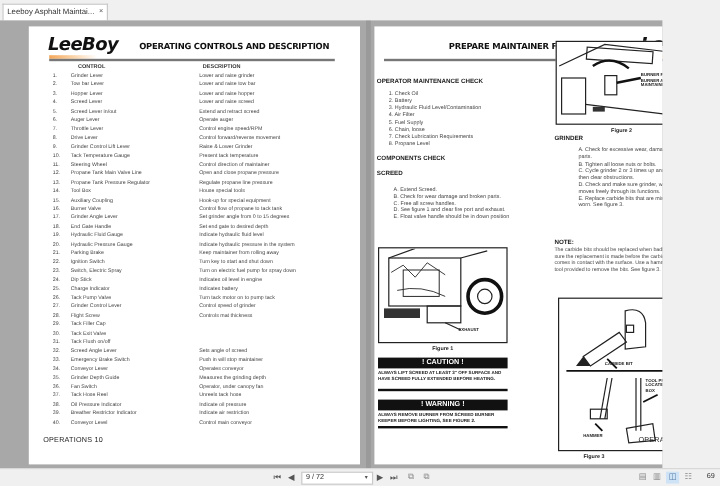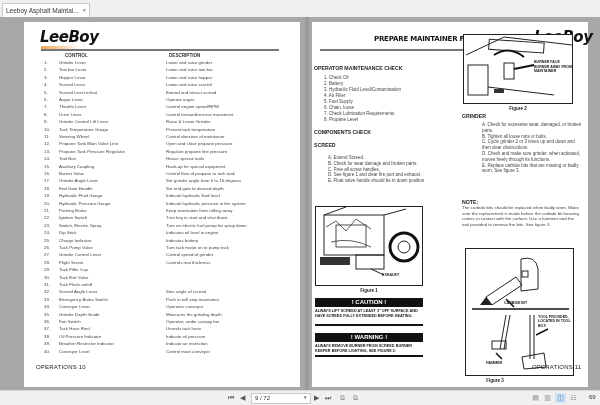--- a/index.html
+++ b/index.html
@@ -1,20 +1,20 @@
 <!DOCTYPE html>
 <html><head>
 <meta charset="utf-8">
 <style>
   * { box-sizing: border-box; margin: 0; padding: 0; }
   html, body { width: 600px; height: 405px; overflow: hidden; background: #f0f0f0; font-family: "Liberation Sans", sans-serif; }
   .tabbar { position: absolute; left: 0; top: 0; width: 600px; height: 17px; background: #f0f0f0; }
   .tab { position: absolute; left: 2px; top: 3px; height: 14px; width: 88px; background: #fff; border: 1px solid #c8c8c8; border-bottom: none; font-size: 6.5px; color: #333; padding: 3px 0 0 3px; white-space: nowrap; }
   .tab .close { position: absolute; right: 3px; top: 3px; font-size: 6px; color: #555; cursor: pointer; }
-  .viewer { position: absolute; left: 0; top: 17px; width: 600px; height: 373px; background: #a8a8a8; overflow: hidden; }
+  .viewer { position: absolute; left: 0; top: 17px; width: 552px; height: 373px; background: #a8a8a8; overflow: hidden; }
   .page { position: absolute; top: 5px; background: #fff; height: 365px; }
   .page.left { left: 24px; width: 276px; }
   .page.right { left: 312px; width: 276px; }
   .divider { position: absolute; left: 305px; top: 0; width: 4px; height: 373px; background: #9a9a9a; }
   .logo { position: absolute; font-family: "DejaVu Sans", sans-serif; font-weight: bold; font-style: italic; font-size: 15px; letter-spacing: -0.5px; color: #111; }
   .logo-bar { position: absolute; height: 3px; background: linear-gradient(90deg, #f4a65a, #fbd3a8, #fff); }
   .head-title { position: absolute; font-family: "DejaVu Sans", sans-serif; font-weight: bold; font-size: 7px; color: #111; letter-spacing: -0.2px; }
   .rule { position: absolute; height: 2px; background: #777; }
   .col-head { position: absolute; font-size: 4.6px; font-weight: bold; color: #333; }
   .ctrl-row { position: absolute; left: 0; width: 276px; font-size: 4.4px; color: #444; height: 7.4px; }
@@ -48,20 +48,21 @@
     <span>Leeboy Asphalt Maintai...</span>
     <span class="close">×</span>
   </div>
 </div>
 
 <div class="viewer">
 
   <div class="page left">
     <div class="logo" style="left:16px; top:6px;">LeeBoy</div>
     <div class="logo-bar" style="left:17px; top:24px; width:40px;"></div>
+    <div class="head-title" style="left:92px; top:13px;">OPERATING CONTROLS AND DESCRIPTION</div>
     <div class="rule" style="left:17px; top:27px; width:238px;"></div>
     <div class="col-head" style="left:41px; top:31px;">CONTROL</div>
     <div class="col-head" style="left:145px; top:31px;">DESCRIPTION</div>
     <div id="ctrl-rows">
         <div class="ctrl-row" style="top: 38px;">
           <span class="n">1.</span>
           <span class="c">Grinder Lever</span>
           <span class="d">Lower and raise grinder</span>
         </div>
         <div class="ctrl-row" style="top: 45.4px;">

